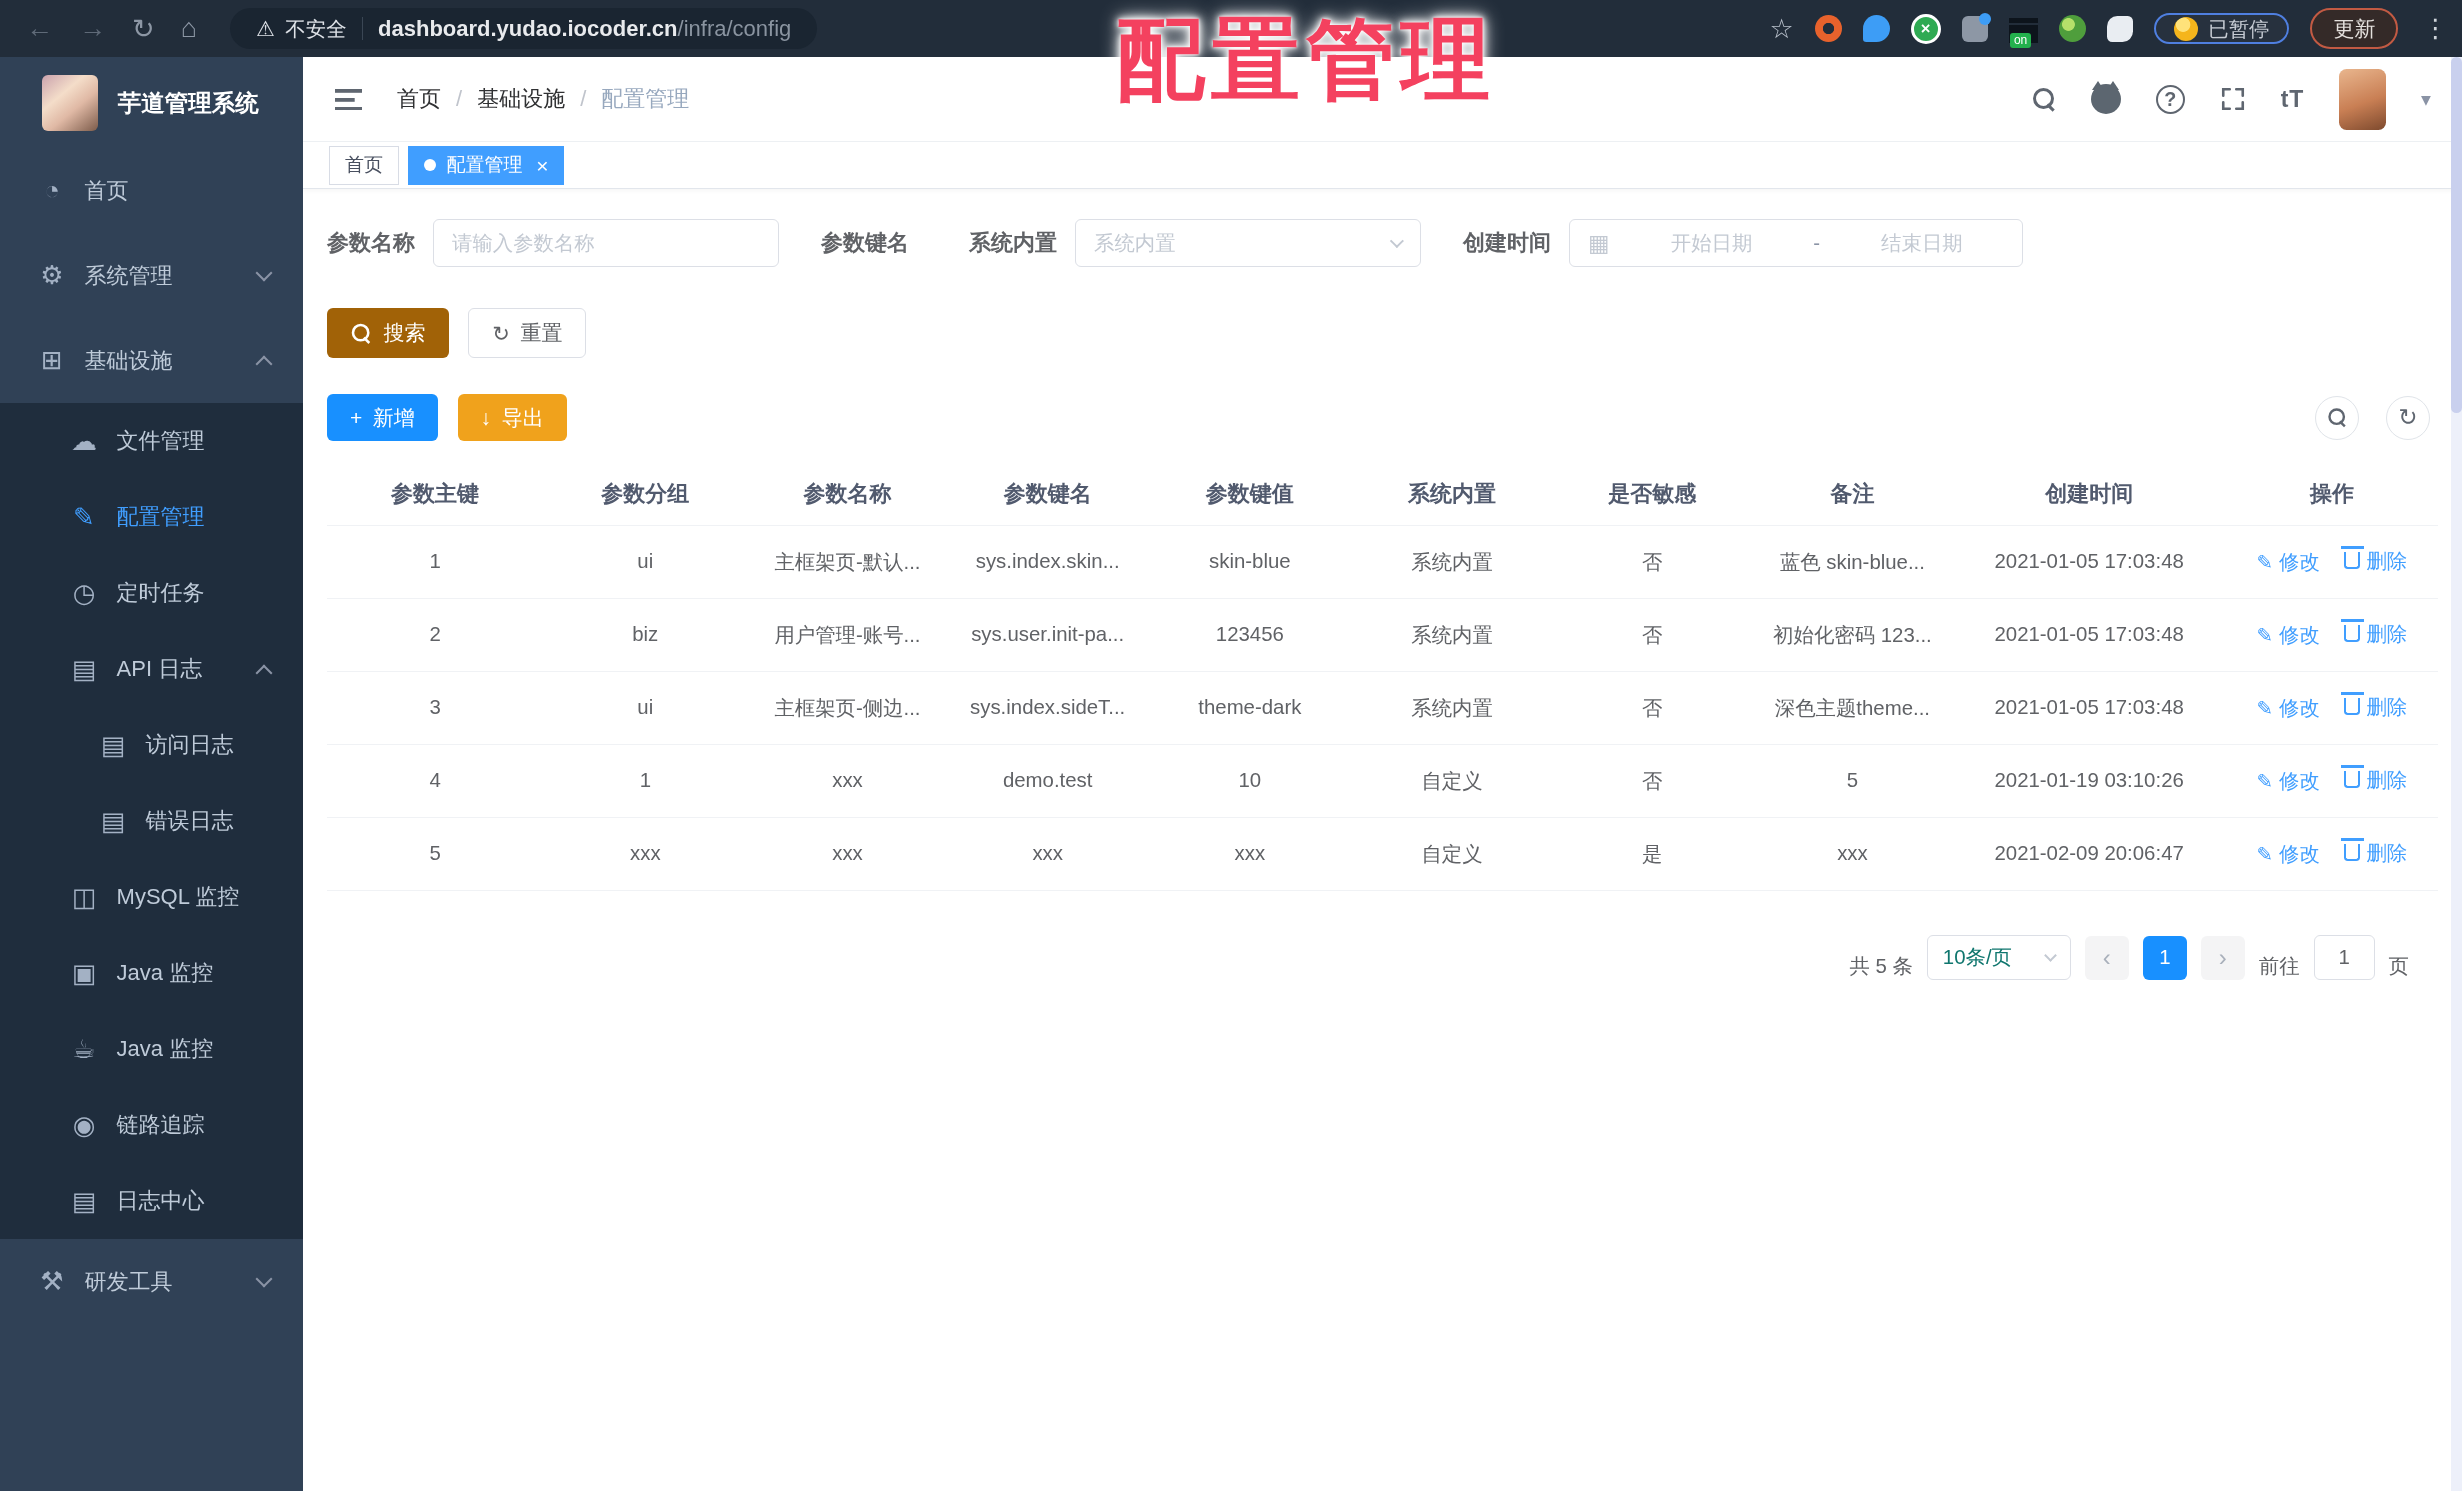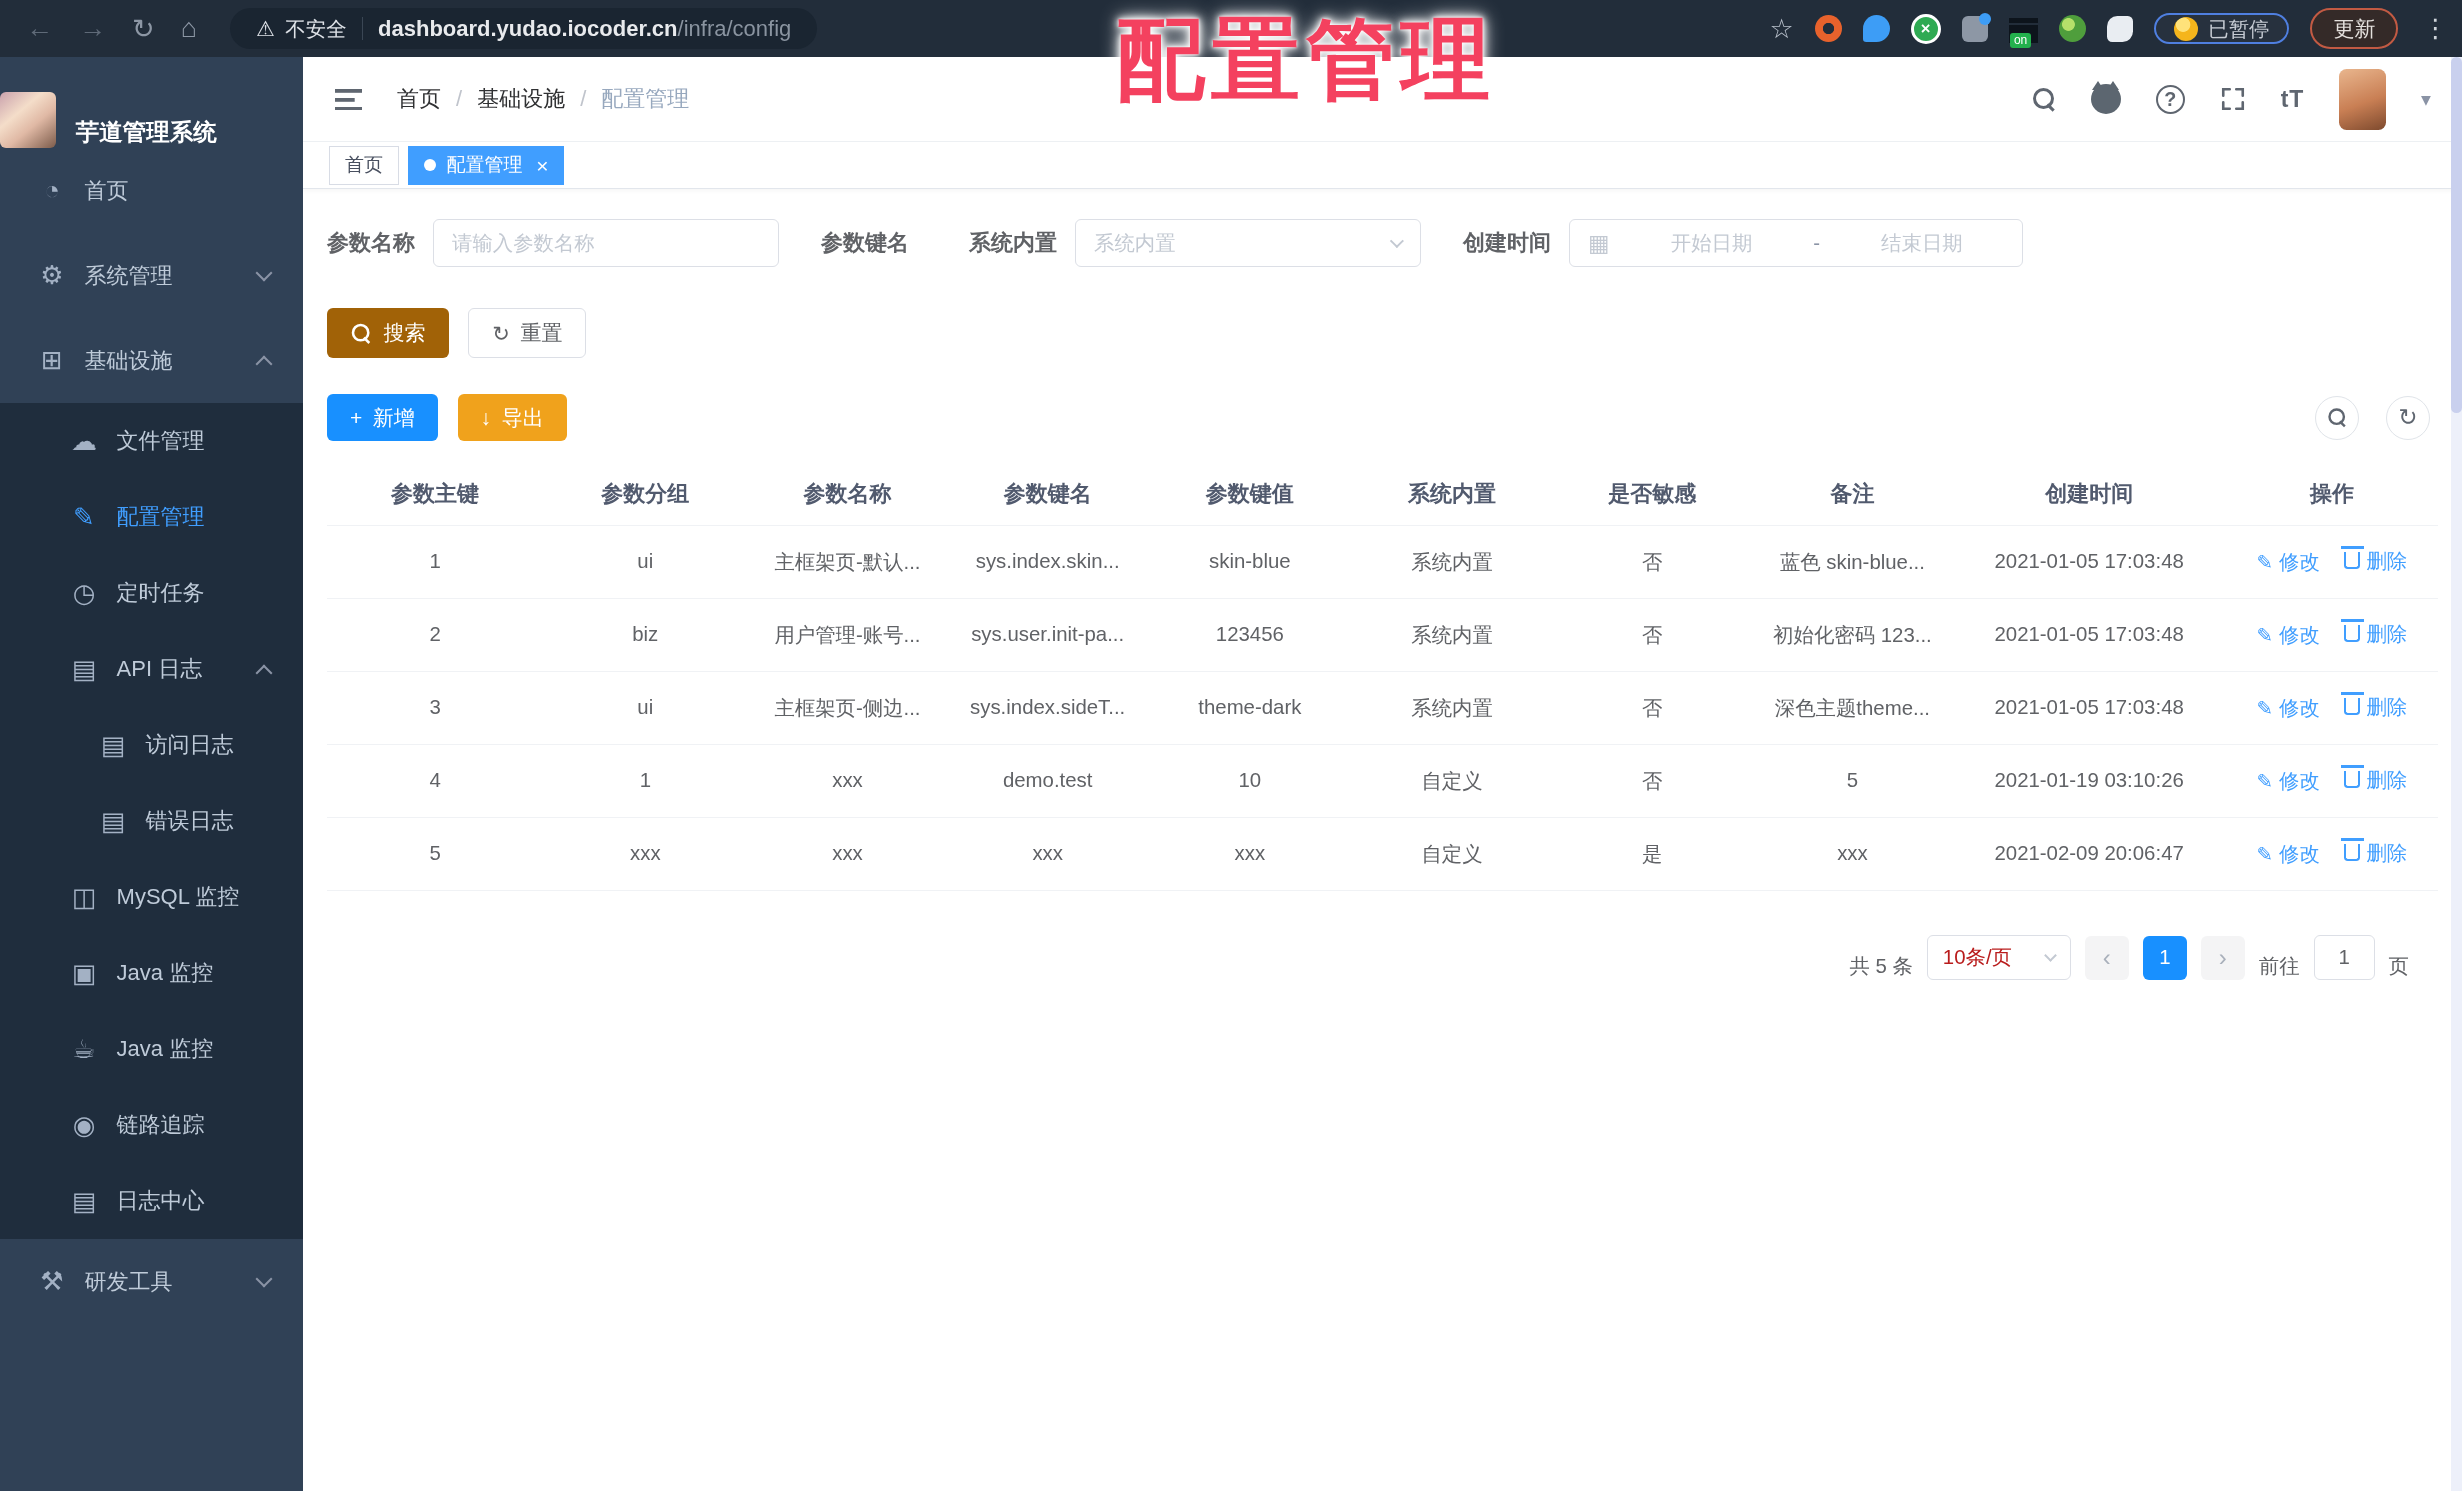--- a/index.html
+++ b/index.html
@@ -40,21 +40,21 @@
     display:flex;align-items:center;padding:0 21px;color:#e4e0dd;font-size:21px;white-space:nowrap;}
   .menu-dots{color:#cfd4da;font-size:26px;margin-left:3px;}
 
   
   .overlay-title{position:absolute;left:1116px;top:0px;z-index:99;font-size:89px;font-weight:bold;
     color:#f4415f;letter-spacing:6px;white-space:nowrap;
     text-shadow:0 0 2.3px #fff,0 0 6px #fff,0 0 12px #fff,0 0 19.7px #fff;}
 
   
   #sidebar{position:absolute;top:57px;left:0;width:303px;height:1434px;background:#304156;z-index:5;}
-  .logo-row{height:91px;display:flex;align-items:flex-end;gap:19.7px;}
+  .logo-row{height:91px;display:flex;align-items:center;padding-left:42px;gap:19.7px;}
   .logo-img{width:56px;height:56px;border-radius:6px;
     background:linear-gradient(140deg,#caa2ad 0%,#f4ddc9 35%,#e0b9a5 60%,#7c5b4a 100%);}
   .app-title{color:#fff;font-size:23.5px;font-weight:bold;white-space:nowrap;}
   .s-item{height:85px;display:flex;align-items:center;padding:0 33px;color:#bfcbd9;font-size:22px;cursor:pointer;white-space:nowrap;}
   .s-ico{width:38px;margin-right:13.6px;font-size:26px;color:#a3b1c4;text-align:center;flex:none;}
   .submenu{background:#1f2d3d;}
   .submenu .s-item{height:76px;padding-left:65px;}
   .submenu .s-item.nested{padding-left:94px;}
   .s-item.active,.s-item.active .s-ico{color:#409eff;}
   .chev{display:inline-block;width:12px;height:12px;border-right:2.3px solid #8a93a5;border-bottom:2.3px solid #8a93a5;flex:none;}
@@ -134,21 +134,21 @@
     white-space:nowrap;overflow:hidden;}
   .link{color:#409eff;display:inline-flex;align-items:center;gap:6px;margin:0 12px;cursor:pointer;font-size:20.4px;}
   .ic-pencil{font-size:19.7px;}
   .ic-trash{position:relative;width:16.6px;height:16.6px;border:2.3px solid currentColor;border-top:none;
     border-radius:0 0 3.8px 3.8px;display:inline-block;}
   .ic-trash::before{content:"";position:absolute;top:-6.8px;left:-5.3px;right:-5.3px;height:3px;background:currentColor;}
 
   .pag-row{margin-top:44px;display:flex;align-items:flex-end;justify-content:flex-end;gap:14px;
     padding-right:30px;font-size:20.4px;color:#606266;}
   .psel{width:144px;height:45px;border:0.8px solid #dcdfe6;border-radius:6px;display:flex;
-    align-items:center;padding:0 15px;color:#b91c1c;cursor:pointer;}
+    align-items:center;padding:0 15px;color:#0f766e;cursor:pointer;}
   .psel .chev{width:9px;height:9px;border-color:#c3c9d2;transform:rotate(45deg);margin-left:auto;margin-bottom:3.8px;}
   .pbtn{min-width:44px;height:44px;background:#f4f4f5;border-radius:6px;display:flex;align-items:center;
     justify-content:center;color:#a9b0bb;font-size:24px;cursor:pointer;}
   .pcur{background:#1890ff;color:#fff;font-size:20.4px;}
   .ginput{width:61px;height:45px;border:0.8px solid #dcdfe6;border-radius:6px;text-align:center;
     font-size:20.4px;color:#606266;outline:none;}
 
   #scrollbar{position:absolute;right:0;top:57px;width:10.6px;height:1434px;background:#edf0fa;z-index:20;}
   #scroll-thumb{position:absolute;top:0;width:10.6px;height:356px;border-radius:5.3px;background:#c9d0ee;}
 </style>

